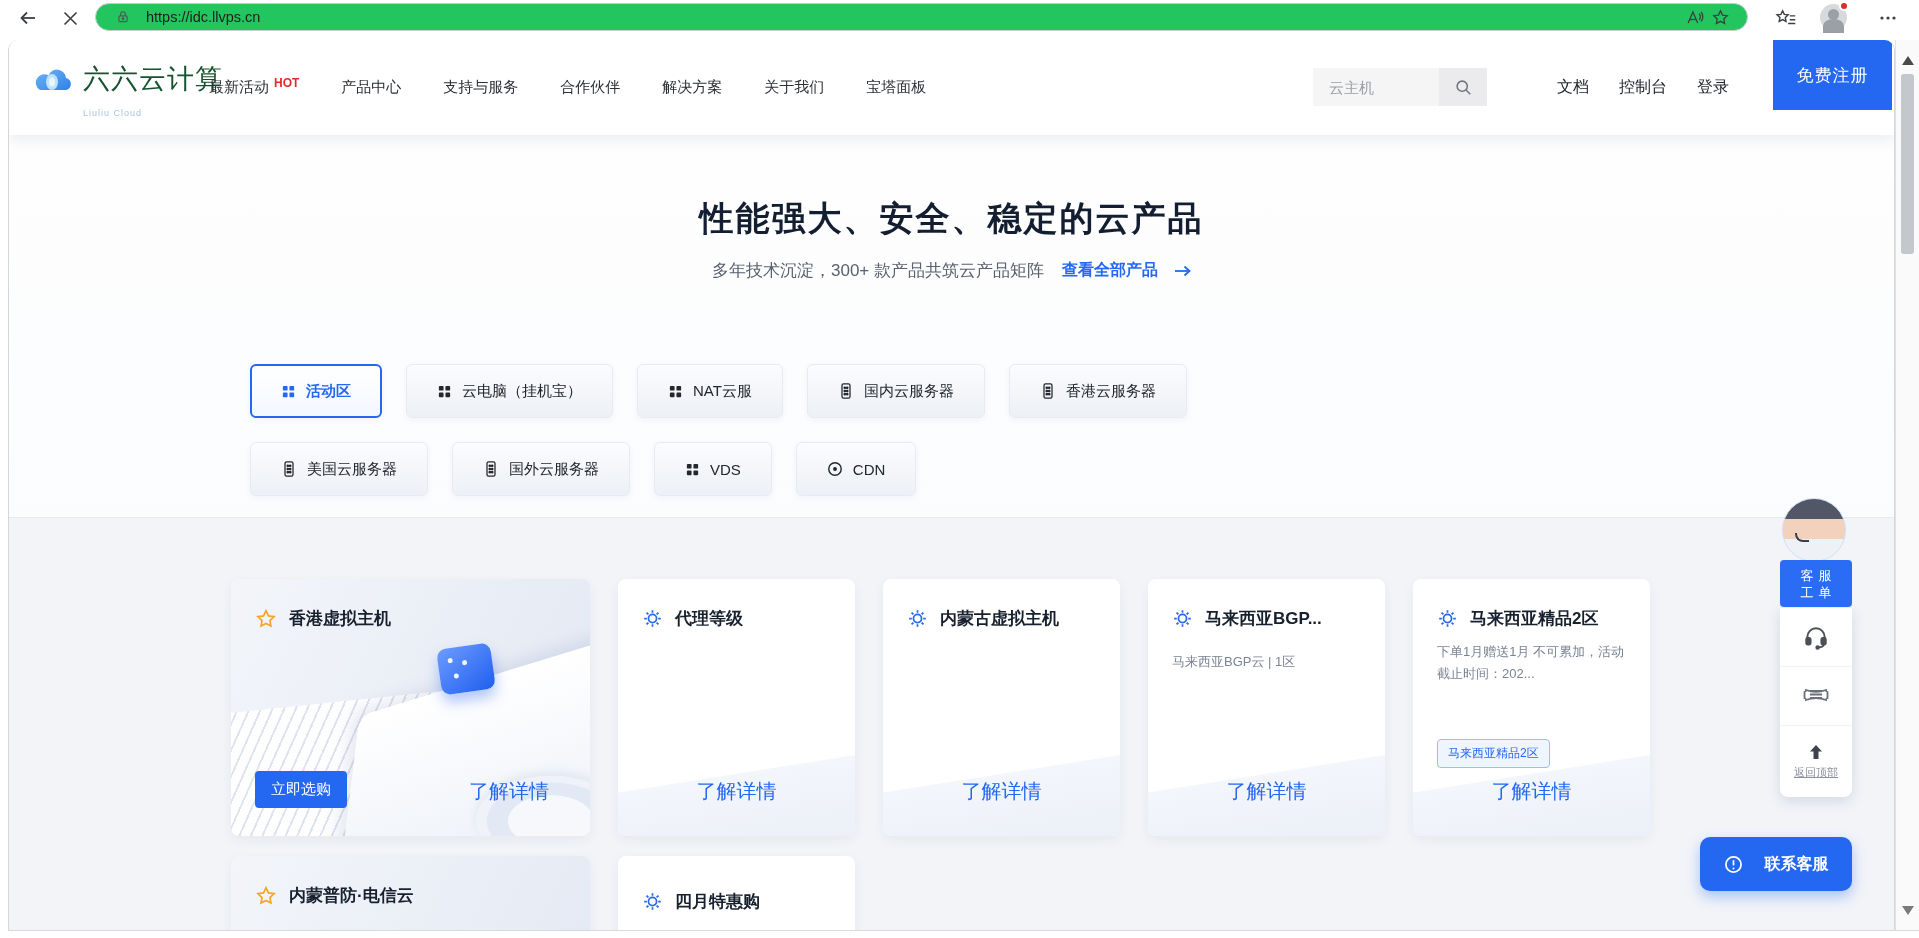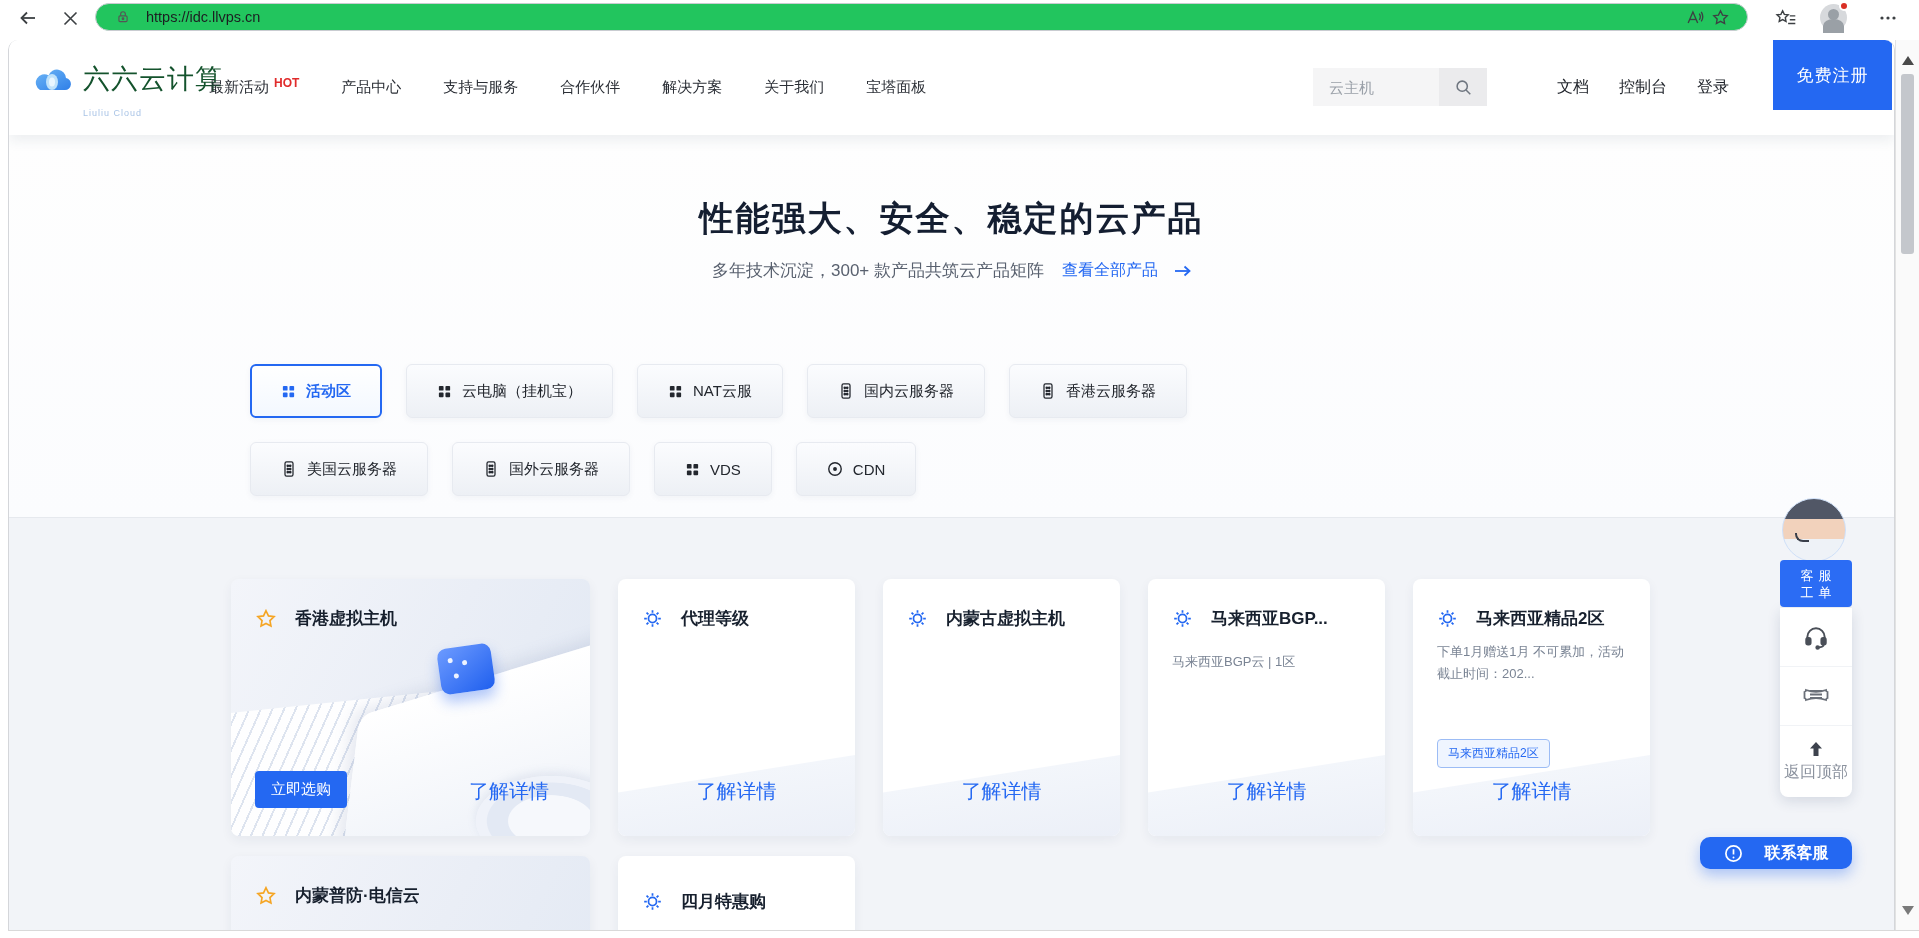--- a/index.html
+++ b/index.html
@@ -35,21 +35,21 @@
   .search-btn { width:48px; background:#ebebed; display:flex; align-items:center; justify-content:center; color:#6f7680; cursor:pointer; }
   .quick-links { position:absolute; left:1548px; top:0; height:95px; display:flex; align-items:center; gap:30px; }
   .quick-link { font-size:16px; color:#22262d; cursor:pointer; white-space:nowrap; }
   .register-btn { position:absolute; left:1764px; top:0; width:119px; height:70px; background:#2468f2; color:#fff; font-size:17px; display:flex; align-items:center; justify-content:center; cursor:pointer; letter-spacing:1px; }
 
   
   .hero { position:relative; width:100%; height:382px; background:linear-gradient(180deg,#fefefe,#fbfcfe); }
   .hero-title { padding-top:62px; text-align:center; font-size:34px; font-weight:700; color:#141e31; letter-spacing:2px; line-height:42px; }
   .hero-subrow { margin-top:20px; display:flex; justify-content:center; align-items:center; gap:18px; }
   .hero-sub { font-size:17px; color:#59616f; }
-  .hero-link { font-size:16px; color:#2468f2; font-weight:400; display:flex; align-items:center; gap:17px; cursor:pointer; }
+  .hero-link { font-size:16px; color:#2468f2; font-weight:700; display:flex; align-items:center; gap:17px; cursor:pointer; }
 
   
   .tabs-wrap { position:absolute; left:241px; top:229px; }
   .tab-row { display:flex; gap:24px; }
   .tab-row + .tab-row { margin-top:24px; }
   .tab { height:54px; border-radius:6px; background:linear-gradient(180deg,#fbfcfe,#edf0f5); border:1px solid #e7eaf0; box-shadow:0 2px 6px rgba(30,50,90,.05); display:flex; align-items:center; gap:10px; padding:0 30px; font-size:15px; color:#23272e; cursor:pointer; white-space:nowrap; }
   .tab svg { flex:none; }
   .tab.active { background:linear-gradient(180deg,#ffffff,#f3f8ff); border:2px solid #2468f2; color:#2468f2; font-weight:700; padding:0 29px; }
 
   
@@ -60,38 +60,38 @@
   .card { position:relative; width:237px; height:257px; border-radius:8px; background:#fff; box-shadow:0 4px 12px rgba(30,50,90,.06); overflow:hidden; cursor:pointer; }
   .card.wide { width:359px; }
   .card.illustrated { background:linear-gradient(118deg,#f3f5fa 0%,#eaeef6 50%,#e1e8f3 100%); }
   .deco-stripes { position:absolute; left:-30px; bottom:-20px; width:75%; height:60%; background:repeating-linear-gradient(115deg,rgba(255,255,255,.95) 0 9px,rgba(208,217,232,.55) 9px 11px); transform:skewY(-6deg); }
   .deco-slab { position:absolute; left:30%; top:34%; width:110%; height:70%; background:linear-gradient(180deg,#ffffff,#edf1f8); border-radius:12px; transform:rotate(-17deg) skewX(-24deg); box-shadow:-8px -6px 14px rgba(120,140,180,.18); }
   .deco-cube { position:absolute; left:58%; top:26%; width:54px; height:46px; border-radius:9px; background:linear-gradient(145deg,#6d9bff,#1f5fee); transform:rotate(-8deg); box-shadow:0 8px 14px rgba(31,95,238,.35); }
   .deco-cube i { position:absolute; width:5px; height:5px; border-radius:50%; background:#fff; opacity:.9; }
   .deco-cube i:nth-child(1){left:10px;top:10px;} .deco-cube i:nth-child(2){left:24px;top:14px;} .deco-cube i:nth-child(3){left:14px;top:26px;}
   .deco-disc { position:absolute; right:-36px; bottom:-30px; width:150px; height:90px; border-radius:50%; background:radial-gradient(ellipse at center,#f6f8fc 0 40%,#e3e9f4 41% 60%,#eff2f9 61%); box-shadow:0 -4px 10px rgba(120,140,180,.15); }
   .deco-wedge { position:absolute; left:-20px; bottom:-46px; width:130%; height:110px; background:linear-gradient(180deg,#f3f6fb,#e9edf6); transform:rotate(-9deg); }
-  .card-head { position:absolute; left:24px; top:28px; display:flex; align-items:center; gap:18px; z-index:2; }
+  .card-head { position:absolute; left:24px; top:28px; display:flex; align-items:center; gap:12px; z-index:2; }
   .card-title { font-size:17px; font-weight:700; color:#17202e; white-space:nowrap; }
   .card-sub { position:absolute; left:24px; top:74px; font-size:13px; color:#7a8494; z-index:2; }
   .card-desc { position:absolute; left:24px; right:22px; top:62px; font-size:13px; color:#7a8494; line-height:22px; z-index:2; }
   .card-tag { position:absolute; left:24px; top:160px; padding:5px 10px; font-size:12px; color:#2468f2; border:1px solid #9cbcf5; background:#eff5ff; border-radius:4px; z-index:2; }
   .buy-btn { position:absolute; left:24px; bottom:28px; width:92px; height:37px; background:#2468f2; border-radius:4px; color:#fff; font-size:15px; display:flex; align-items:center; justify-content:center; z-index:2; cursor:pointer; }
   .more-link { position:absolute; bottom:31px; left:0; width:100%; text-align:center; font-size:20px; color:#2468f2; z-index:2; cursor:pointer; }
   .more-link.beside { left:238px; width:auto; }
 
   
   .cs-avatar { position:absolute; left:1782px; top:498px; width:64px; height:64px; border-radius:50%; border:1px solid #cfe0f8; background:linear-gradient(180deg,#515766 0%,#515766 32%,#f2d2bc 32%,#f2d2bc 64%,#eef2f7 64%); z-index:20; overflow:hidden; }
   .cs-avatar .mic { position:absolute; left:12px; top:34px; width:14px; height:9px; border:2px solid #3a3f4a; border-top:none; border-right:none; border-radius:0 0 0 8px; }
   .cs-tag { position:absolute; left:1780px; top:560px; width:72px; height:47px; background:#2b6cf4; border-radius:4px; color:#fff; font-size:13px; line-height:17px; display:flex; flex-direction:column; align-items:center; justify-content:center; letter-spacing:5px; text-indent:5px; z-index:21; cursor:pointer; }
   .cs-panel { position:absolute; left:1780px; top:608px; width:72px; height:189px; background:#fff; border-radius:0 0 8px 8px; box-shadow:0 4px 14px rgba(30,50,90,.14); z-index:19; display:flex; flex-direction:column; }
   .cs-item { height:59px; display:flex; align-items:center; justify-content:center; color:#4a4f58; cursor:pointer; border-bottom:1px solid #f1f3f6; }
   .backtop { height:71px; display:flex; flex-direction:column; align-items:center; justify-content:center; gap:5px; cursor:pointer; }
-  .backtop-label { font-size:16px; color:#8b929e; }
-  .contact-btn { position:absolute; left:1700px; top:837px; width:152px; height:32px; border-radius:10px; background:#2468f2; box-shadow:0 6px 14px rgba(36,104,242,.35); color:#fff; display:flex; align-items:center; justify-content:center; gap:22px; font-size:16px; font-weight:700; z-index:22; cursor:pointer; }
+  .backtop-label { font-size:11px; color:#8b929e;text-decoration:underline; }
+  .contact-btn { position:absolute; left:1700px; top:837px; width:152px; height:54px; border-radius:10px; background:#2468f2; box-shadow:0 6px 14px rgba(36,104,242,.35); color:#fff; display:flex; align-items:center; justify-content:center; gap:22px; font-size:16px; font-weight:700; z-index:22; cursor:pointer; }
 
   
   .vscroll { position:absolute; right:0; top:40px; width:24px; height:898px; background:#fafafa; border-left:1px solid #e2e2e2; z-index:25; }
   .arr { position:absolute; left:0; width:24px; height:20px; display:flex; align-items:center; justify-content:center; cursor:pointer; }
   .arr-up { top:10px; } .arr-down { top:860px; }
   .tri-up { width:0; height:0; border-left:6px solid transparent; border-right:6px solid transparent; border-bottom:9px solid #4a4a4a; }
   .tri-down { width:0; height:0; border-left:6px solid transparent; border-right:6px solid transparent; border-top:9px solid #7a7a7a; }
   .thumb { position:absolute; left:5px; top:34px; width:13px; height:180px; background:#c4c7cc; border-radius:3px; cursor:pointer; }
   .bottom-strip { position:absolute; left:8px; top:930px; width:1911px; height:8px; background:#fff; border-top:1px solid #d9d9d9; z-index:26; }
 </style>

